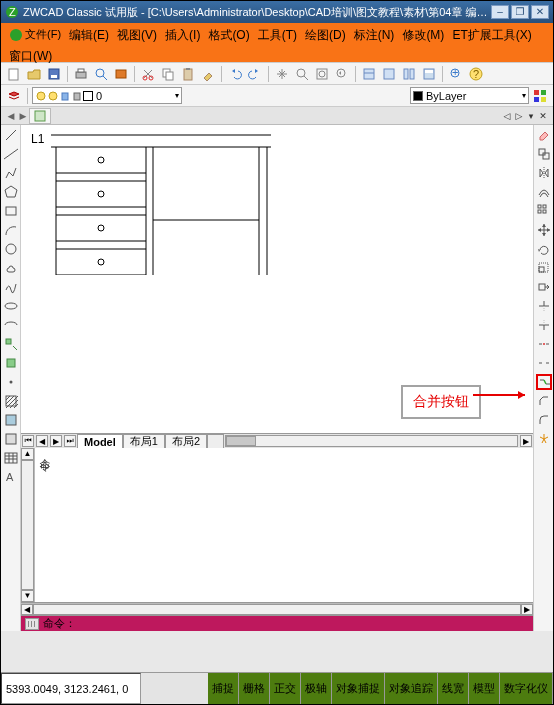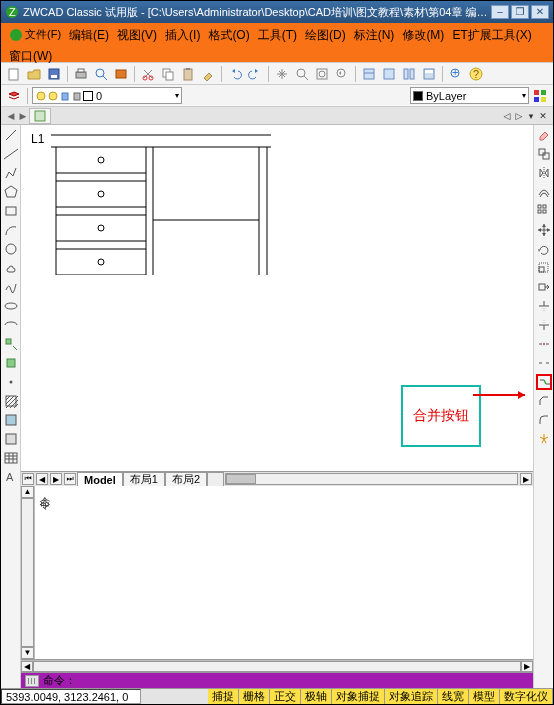--- a/index.html
+++ b/index.html
@@ -58,40 +58,40 @@
   .cmdwin{flex:3;display:flex;background:#fff;border-bottom:1px solid #999;}
   .cmdwin .vscroll{width:14px;background:#e4e4e4;border-right:1px solid #bbb;display:flex;flex-direction:column;}
   .cmdwin .vscroll .btn{height:12px;border:1px solid #999;background:#f4f4f4;font-size:8px;text-align:center;}
   .cmdwin .vscroll .track{flex:1;border:1px solid #999;background:#f0f0f0;}
   .cmdwin .content{flex:1;padding:2px;color:#333;position:relative;}
   .cmdwin .vert-label{position:absolute;left:2px;top:2px;writing-mode:vertical-rl;letter-spacing:2px;font-size:11px;color:#333;}
   .cmd-hscroll{height:12px;border-top:1px solid #bbb;background:#e4e4e4;display:flex;}
   .cmd-hscroll .btn{width:12px;border:1px solid #999;background:#f4f4f4;font-size:8px;text-align:center;}
   .cmd-hscroll .track{flex:1;border:1px solid #999;background:#f0f0f0;}
   
-  .cmdline{height:16px;background:#a21caf;border-top:1px solid #999;display:flex;align-items:center;padding:0 4px;font-size:11px;}
+  .cmdline{height:16px;background:#be185d;border-top:1px solid #999;display:flex;align-items:center;padding:0 4px;font-size:11px;}
   .cmdline .handle{width:14px;height:12px;background:#e4e4e4;border:1px solid #999;margin-right:4px;position:relative;}
   .cmdline .handle::before{content:"";position:absolute;inset:2px;background:repeating-linear-gradient(90deg,#888 0 1px,transparent 1px 3px);}
   
   
-  .statusbar{height:16px;background:#e4e4e4;border-top:1px solid #999;display:flex;align-items:stretch;font-size:11px;}
+  .statusbar{height:32px;background:#e4e4e4;border-top:1px solid #999;display:flex;align-items:stretch;font-size:11px;margin-top:41px;}
   .statusbar .cell{border-right:1px solid #999;padding:0 4px;display:flex;align-items:center;background:#f4f4f4;}
   .statusbar .cell.coords{width:140px;background:#fff;border:1px inset #999;}
-  .statusbar .cell.toggle{background:#fde047;}
+  .statusbar .cell.toggle{background:#4d7c0f;}
   
   
   .ucs{position:absolute;left:30px;bottom:30px;}
   .cursor-cross{position:absolute;right:50px;top:10px;}
   .drawing{position:absolute;left:160px;top:60px;}
   .drawing line,.ucs line,.cursor-cross line{stroke:#000;stroke-width:1;}
   .drawing text,.ucs text{font-size:12px;fill:#000;}
   .drawing circle{fill:none;stroke:#000;stroke-width:1;}
   
   
-  .callout-box{position:absolute;border:2px solid #14b8a6;color:#e60000;font-size:14px;padding:20px 10px;background:transparent;}
+  .callout-box{position:absolute;border:2px solid #a3a3a3;color:#e60000;font-size:14px;padding:6px 10px;background:transparent;}
   .callout-arrow{position:absolute;stroke:#e60000;stroke-width:2;}
   .hl-btn{border:2px solid #e60000 !important;}
   
   
   .svg-ico{display:block;}
 </style>
 </head>
 <body>
 
 <div class="titlebar">

